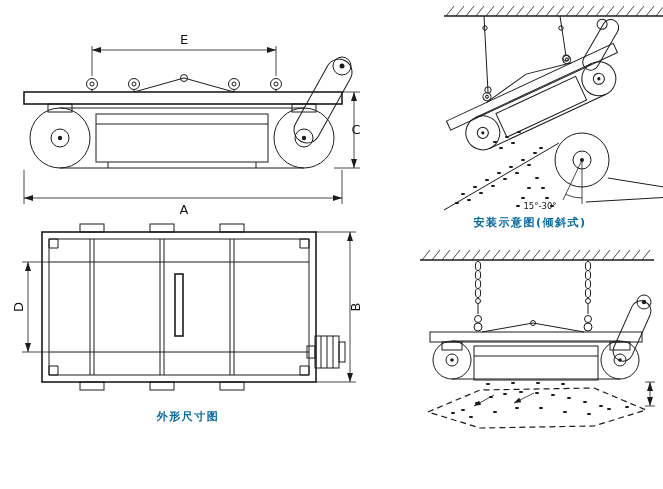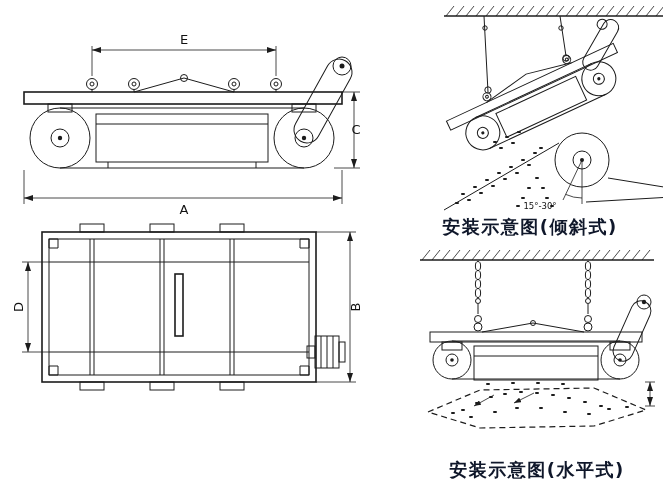--- a/index.html
+++ b/index.html
@@ -1,20 +1,20 @@
 <!DOCTYPE html>
 <html><head>
 <meta charset="utf-8">
 <style>
   *{margin:0;padding:0;box-sizing:border-box}
   html,body{background:#ffffff}
   body{font-family:"DejaVu Sans",sans-serif}
   #canvas{position:relative;width:663px;height:489px;background:#fff;overflow:hidden}
   .fig{position:absolute}
-  .cap{position:absolute;font-size:18px;font-weight:bold;color:#0f172a;text-align:center;letter-spacing:1.5px;font-family:"DejaVu Sans",sans-serif}
+  .cap{position:absolute;font-size:11px;font-weight:bold;color:#0369a1;text-align:center;letter-spacing:1.5px;font-family:"DejaVu Sans",sans-serif}
   svg{display:block}
   svg text{font-family:"DejaVu Sans",sans-serif;fill:#111}
   .ln{stroke:#1c1c1c;fill:none;stroke-width:1;stroke-linecap:butt}
   .thk{stroke-width:1.6}
   .thin{stroke-width:0.8}
   .filldot{fill:#1c1c1c;stroke:none}
   .dots{stroke:#1c1c1c;stroke-width:2;stroke-linecap:round;fill:none}
   .dash{stroke-dasharray:6 4;stroke-width:1.2}
 </style>
 </head>
@@ -113,20 +113,21 @@
           <path d="M37,40 H10 M37,130 H10"></path>
           <line x1="16" y1="40" x2="16" y2="130" marker-start="url(#a2)" marker-end="url(#a2)"></line>
           <path d="M304,10 H344 M304,160 H344"></path>
           <line x1="338" y1="10" x2="338" y2="160" marker-start="url(#a2)" marker-end="url(#a2)"></line>
         </g>
       </g>
       <text transform="translate(11 85) rotate(-90)" text-anchor="middle" font-size="13">D</text>
       <text transform="translate(348 85) rotate(-90)" text-anchor="middle" font-size="13">B</text>
     </svg>
   </div>
+  <div class="cap" style="left:12px;top:409px;width:352px">外形尺寸图</div>
 
   <div class="fig" style="left:410px;top:2px">
     <svg width="264" height="212" viewBox="0 0 264 212">
       <g class="ln">
         <path class="thk" d="M34,14 H260"></path>
         <path class="thin" d="M36,14 l8,-10 M46,14 l8,-10 M56,14 l8,-10 M66,14 l8,-10 M76,14 l8,-10 M86,14 l8,-10 M96,14 l8,-10 M106,14 l8,-10 M116,14 l8,-10 M126,14 l8,-10 M136,14 l8,-10 M146,14 l8,-10 M156,14 l8,-10 M166,14 l8,-10 M176,14 l8,-10 M186,14 l8,-10 M196,14 l8,-10 M206,14 l8,-10 M216,14 l8,-10 M226,14 l8,-10 M236,14 l8,-10 M246,14 l8,-10"></path>
         <g>
           <path d="M74,14 L78,90 M150,14 L156,54"></path>
           <circle cx="75" cy="26" r="2.2"></circle>
             <circle cx="151" cy="26" r="2.2"></circle>
@@ -230,15 +231,14 @@
         </g>
         <path class="dash" d="M16,168 L68,146 L182,144 L234,166 L182,182 L68,184 Z"></path>
         <path class="dots" d="M50,166 h2 M64,159 h2 M78,153 h2 M92,150 h2 M108,148 h2 M124,149 h2 M140,151 h2 M156,154 h2 M172,158 h2 M188,162 h2 M58,173 h2 M82,168 h2 M104,164 h2 M128,164 h2 M152,168 h2 M176,170 h2 M196,165 h2 M40,169 h2 M214,163 h2 M75,140 h2 M100,139 h2 M125,139 h2 M150,140 h2"></path>
         <g class="thin">
           <path d="M82,151 L62,162" marker-end="url(#a4m)"></path>
           <path d="M122,149 L102,159" marker-end="url(#a4m)"></path>
         </g>
       </g>
     </svg>
   </div>
-  <div class="cap" style="left:412px;top:458px;width:250px">安装示意图(水平式)</div>
 
 </div>
 
 </body></html>

